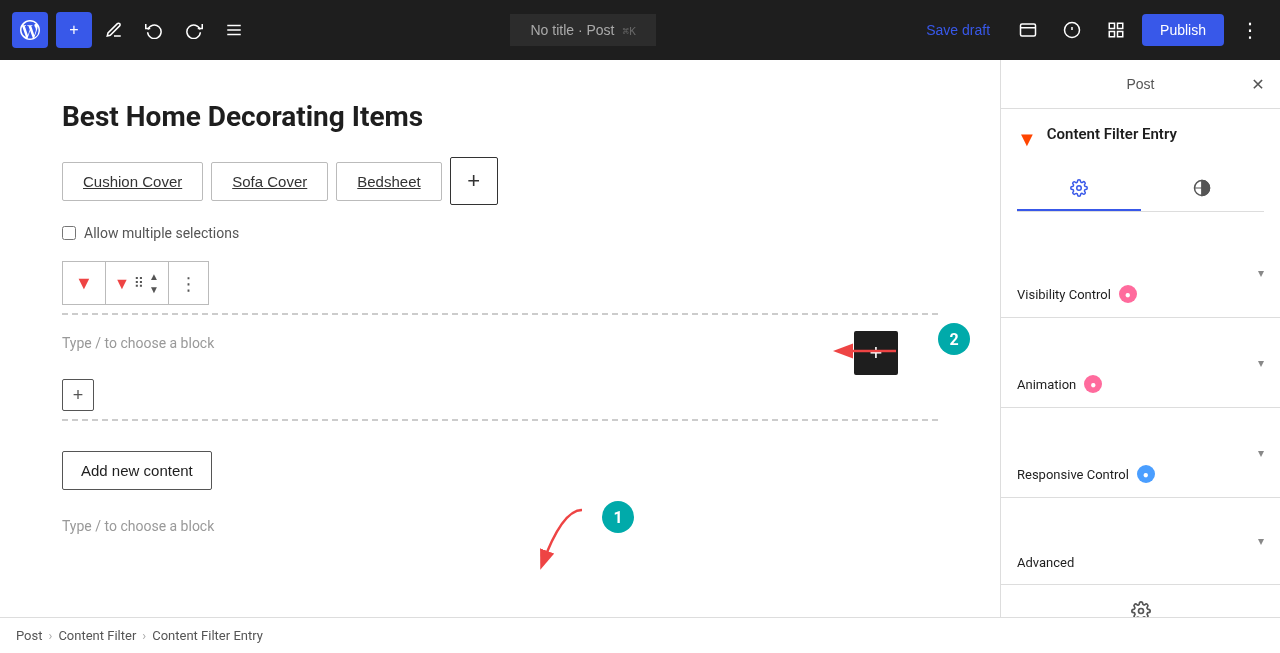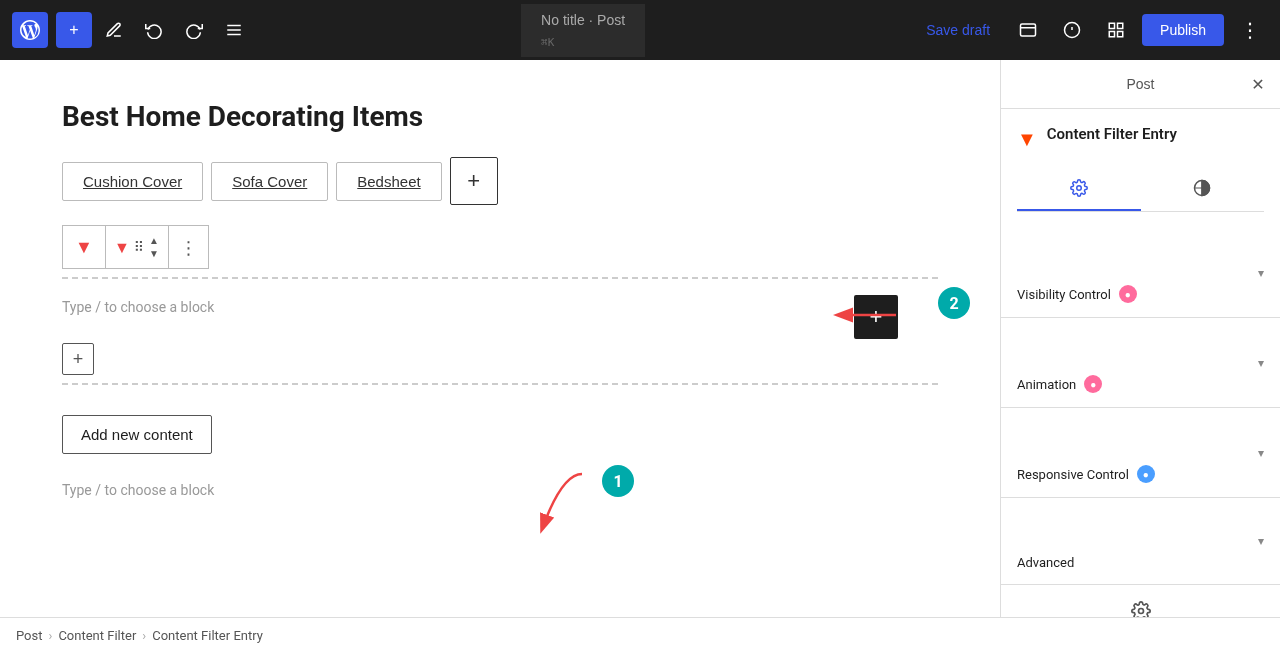--- a/index.html
+++ b/index.html
@@ -21,21 +21,21 @@
       display: flex; align-items: center; justify-content: center; font-size: 16px;
     }
     .toolbar-btn-blue {
       background: #3858e9;
     }
     .toolbar-center {
       flex: 1; display: flex; justify-content: center;
     }
     .toolbar-title-btn {
       background: #2c2c2c; border: none; color: #aaa; padding: 8px 20px;
-      border-radius: 0; cursor: pointer; font-size: 14px; display: flex; align-items: flex-start; gap: 8px; flex-direction: column;
+      border-radius: 0; cursor: pointer; font-size: 14px; display: flex; align-items: flex-end; gap: 8px;
     }
     .toolbar-title-btn kbd {
       font-size: 11px; color: #666; background: transparent;
     }
     .toolbar-right {
       display: flex; align-items: center; gap: 8px;
     }
     .save-draft-btn {
       background: transparent; border: none; color: #3858e9; font-size: 14px;
       cursor: pointer; padding: 6px 12px; border-radius: 4px;
@@ -321,20 +321,24 @@
 
     <h1 class="page-title">Best Home Decorating Items</h1>
 
     <div class="filter-tabs">
       <button class="filter-tab">Cushion Cover</button>
       <button class="filter-tab">Sofa Cover</button>
       <button class="filter-tab">Bedsheet</button>
       <button class="filter-tab-add">+</button>
     </div>
 
+    <div class="allow-multiple">
+      <input type="checkbox" id="allow-multiple" style="">
+      <label for="allow-multiple">Allow multiple selections</label>
+    </div>
 
     <div class="annotation-container">
       <div class="filter-controls-row">
         <div class="filter-control-box active">
           <span style="color:#e44; font-size:18px;">▼</span>
         </div>
         <div class="filter-control-box-wide">
           <span style="color:#e44; font-size:16px;">▼</span>
           <span style="font-size:14px; color:#555;">⠿</span>
           <div class="filter-arrow-col">

